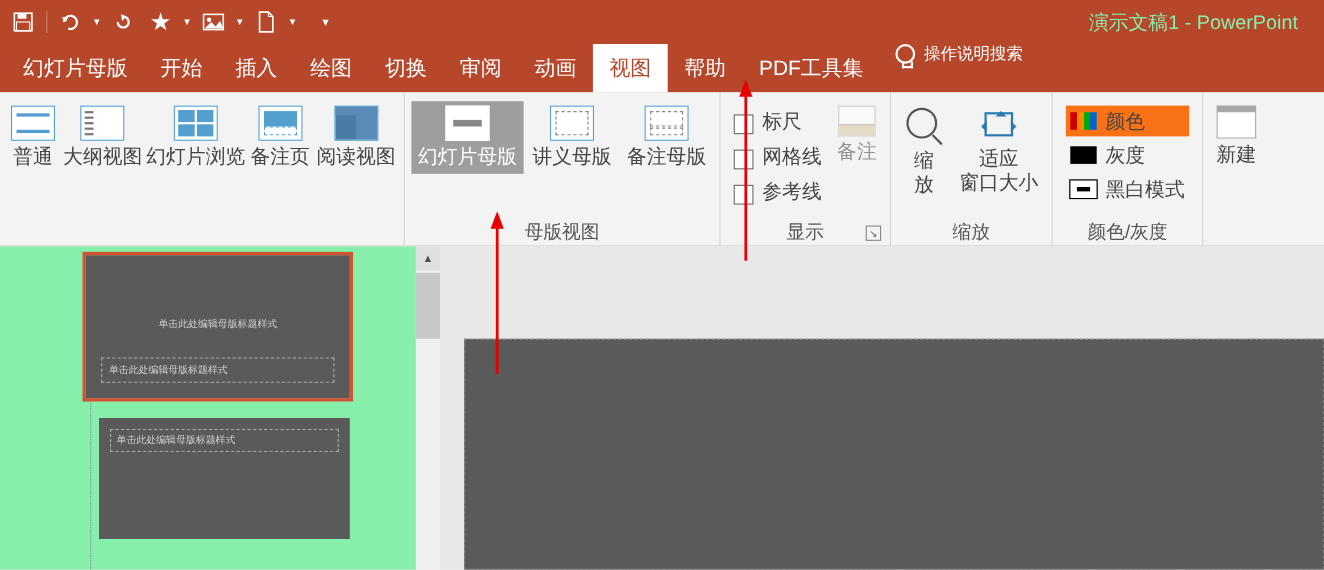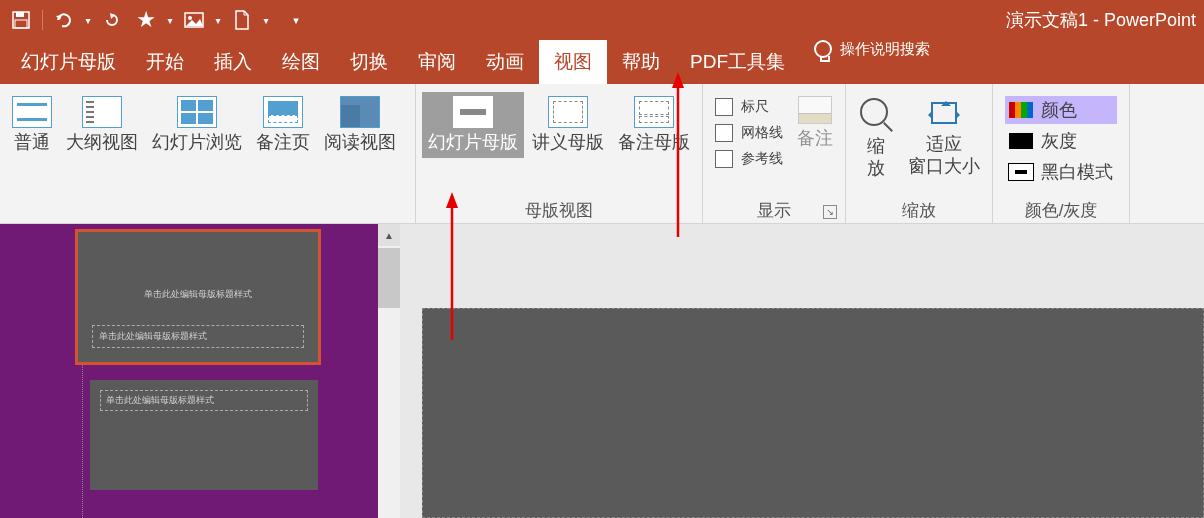--- a/index.html
+++ b/index.html
@@ -2,21 +2,21 @@
 <html><head>
 <meta charset="utf-8">
 <style>
 *{margin:0;padding:0;box-sizing:border-box;font-family:"Microsoft YaHei","Segoe UI",sans-serif;-webkit-font-smoothing:antialiased}
 body{width:1204px;height:518px;overflow:hidden;background:#fff;font-size:15px;color:#444}
 .titlebar{height:40px;background:#B7472A;display:flex;align-items:center;padding:0 6px;position:relative}
 .qat{display:flex;align-items:center;gap:4px}
 .qat-btn{width:30px;height:30px;display:flex;align-items:center;justify-content:center;color:#fff;font-size:16px}
 .qat-sep{width:1px;height:20px;background:rgba(255,255,255,.3);margin:0 2px}
 .qat-dd{width:10px;color:#fff;font-size:10px;display:flex;align-items:center;justify-content:center}
-.title-text{position:absolute;right:8px;color:#ffffff;font-size:18px}
+.title-text{position:absolute;right:24px;color:#86efac;font-size:18px}
 .tabs{height:44px;background:#B7472A;display:flex;align-items:stretch;padding-left:6px}
 .tab{padding:0 15px;display:flex;align-items:center;color:#fff;font-size:19px;cursor:pointer;white-space:nowrap}
 .tab.active{background:#fff;color:#B7472A}
 .tell-me{display:flex;align-items:flex-start;color:#fff;gap:8px;padding:0 14px}
 .bulb{width:18px;height:18px;border:2px solid #fff;border-radius:50%;position:relative}
 .bulb:after{content:"";position:absolute;bottom:-6px;left:4px;width:6px;height:4px;border:2px solid #fff;border-top:none}
 .ribbon{height:140px;background:#f3f3f3;border-bottom:1px solid #d4d4d4;display:flex}
 .group{border-right:1px solid #d4d4d4;display:flex;flex-direction:column;padding:2px 6px 0}
 .group-body{flex:1;display:flex;align-items:flex-start;gap:2px;padding-top:6px}
 .group-label{height:26px;display:flex;align-items:center;justify-content:center;font-size:17px;color:#555;position:relative}
@@ -45,31 +45,31 @@
 .ico.zoom:before{content:"";position:absolute;width:24px;height:24px;border:2px solid #555;border-radius:50%;top:2px;left:2px}
 .ico.zoom:after{content:"";position:absolute;width:12px;height:2px;background:#555;bottom:4px;right:0;transform:rotate(45deg)}
 .ico.fit{border:none;background:none;width:38px;height:34px}
 .ico.fit:before{content:"";position:absolute;inset:6px;border:2px solid #2a7ab0}
 .ico.fit:after{content:"";position:absolute;top:0;left:16px;width:0;height:0;border:5px solid transparent;border-bottom-color:#2a7ab0}
 .fit-arrows{position:absolute;inset:0}
 .fit-arrows:before{content:"";position:absolute;left:-2px;top:14px;width:0;height:0;border:5px solid transparent;border-right-color:#2a7ab0}
 .fit-arrows:after{content:"";position:absolute;right:-2px;top:14px;width:0;height:0;border:5px solid transparent;border-left-color:#2a7ab0}
 .ico.newwin{width:36px;height:30px;border-color:#a8a8a8;border-top-width:6px}
 .chk-col{display:flex;flex-direction:column;gap:8px;padding:6px 6px 0}
-.chk{display:flex;align-items:center;gap:8px;font-size:14px}
+.chk{display:flex;align-items:flex-end;gap:8px;font-size:18px}
 .chk-box{width:18px;height:18px;border:1px solid #666;background:#fff}
 .color-col{display:flex;flex-direction:column;gap:3px;padding:4px 6px}
 .color-item{display:flex;align-items:center;gap:8px;font-size:18px;padding:2px 4px}
-.color-item.on{background:#c4b5fd}
+.color-item.on{background:#f97316}
 .swatch{width:24px;height:16px}
 .sw-color{background:linear-gradient(90deg,#c00 25%,#f80 25% 50%,#0a0 50% 75%,#06c 75%)}
 .sw-gray{background:#000}
 .sw-bw{background:#000;border:6px solid #fff;outline:1px solid #000}
 .workspace{height:294px;display:flex;background:#e8e8e8}
-.thumbs{width:378px;background:#701a75;display:flex;padding:8px 0 0 78px;position:relative}
+.thumbs{width:378px;background:#86efac;display:flex;padding:8px 0 0 78px;position:relative}
 .tree-line{position:absolute;left:82px;top:20px;bottom:0;width:1px;border-left:1px dotted #888}
 .thumb-col{display:flex;flex-direction:column;gap:18px;width:240px}
 .thumb{height:130px;background:#5a5a5a;position:relative;padding:14px}
 .thumb.sel{outline:3px solid #d35230}
 .thumb .ph-title{position:absolute;left:50%;top:56px;transform:translateX(-50%);font-size:9px;color:#d0d0d0}
 .thumb .ph-sub{position:absolute;left:14px;bottom:14px;right:14px;border:1px dashed #aaa;padding:4px 6px;font-size:9px;color:#d0d0d0}
 .thumb2{height:110px;background:#5a5a5a;position:relative;padding:10px}
 .thumb2 .ph-top{border:1px dashed #aaa;padding:3px 5px;font-size:9px;color:#d0d0d0;margin-bottom:4px}
 .thumb2 .ph-body{border:1px dashed #aaa;height:60px;padding:4px;position:relative}
 .thumb2 .ph-body-text{font-size:8px;color:#ccc}
@@ -143,21 +143,21 @@
   <div class="tab">帮助</div>
   <div class="tab">PDF工具集</div>
   <div class="tell-me">
     <span class="bulb"></span>
     <span>操作说明搜索</span>
   </div>
 </div>
 
 <div class="ribbon">
 
-  <div class="group" style="width:416px">
+  <div class="group" style="width:368px">
     <div class="group-body">
       <div class="rbtn">
           <div class="ico slide"></div>
           <div class="rbtn-label">普通</div>
         </div>
       <div class="rbtn">
           <div class="ico outline"></div>
           <div class="rbtn-label">大纲视图</div>
         </div>
       <div class="rbtn">
@@ -257,20 +257,26 @@
         <div class="color-item">
             <span class="swatch sw-bw"></span>
             <span>黑白模式</span>
           </div>
       </div>
     </div>
     <div class="group-label">颜色/灰度</div>
   </div>
 
   <div class="group" style="border-right:none">
+    <div class="group-body">
+      <div class="rbtn">
+          <div class="ico newwin"></div>
+          <div class="rbtn-label">新建</div>
+        </div>
+    </div>
     <div class="group-label"></div>
   </div>
 </div>
 
 <div class="workspace">
   <div class="thumbs">
     <div class="tree-line"></div>
     <div class="thumb-col">
       <div class="thumb sel">
         <div class="ph-title">单击此处编辑母版标题样式</div>

